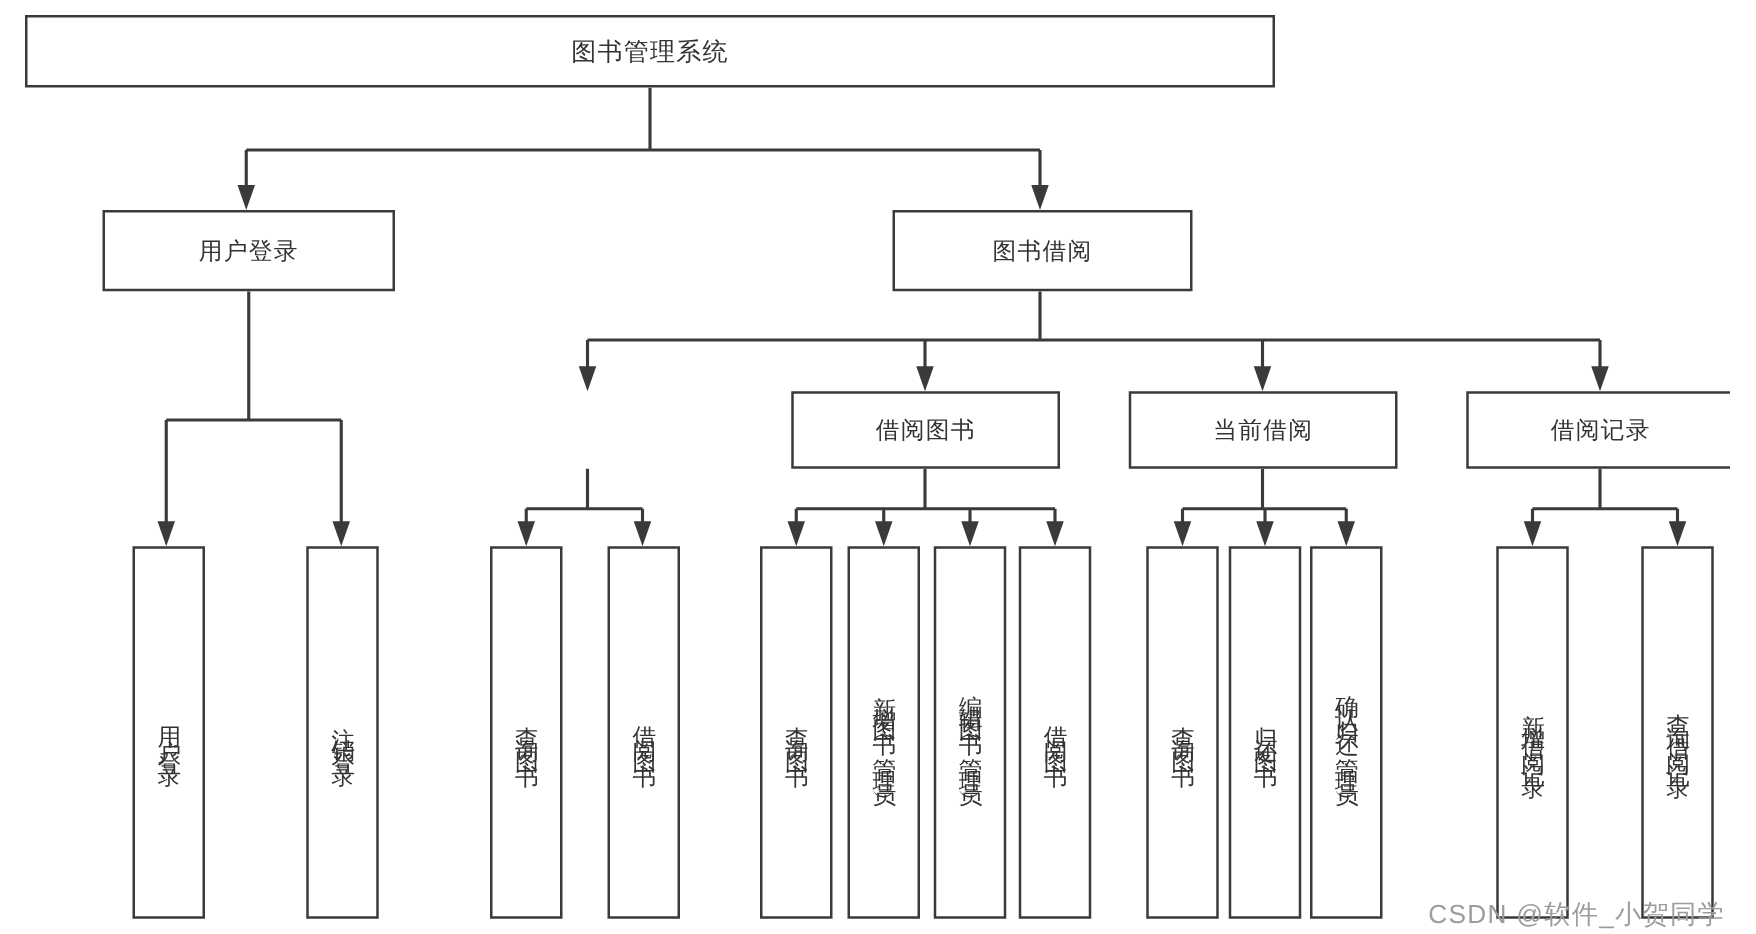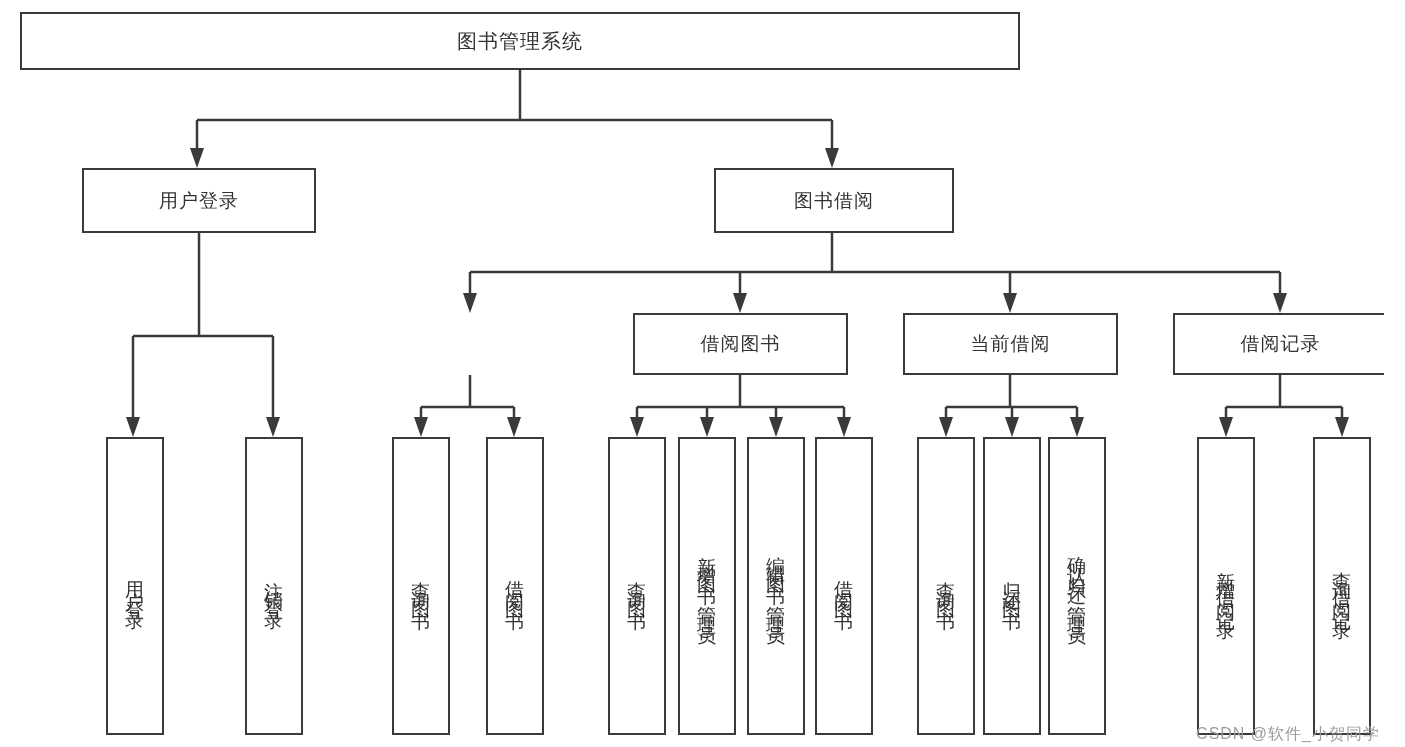--- a/index.html
+++ b/index.html
@@ -36,21 +36,21 @@
     text-orientation: mixed;
     font-size: 19px;
     line-height: 1;
     letter-spacing: 10px;
   }
 
   .watermark {
     position: absolute;
     right: 4px;
     bottom: 2px;
-    font-size: 16px;
+    font-size: 21px;
     letter-spacing: 1px;
     color: var(--watermark, #9c9c9c);
     white-space: nowrap;
   }
 </style>
 </head>
 <body>
 
 <div class="stage">
 

